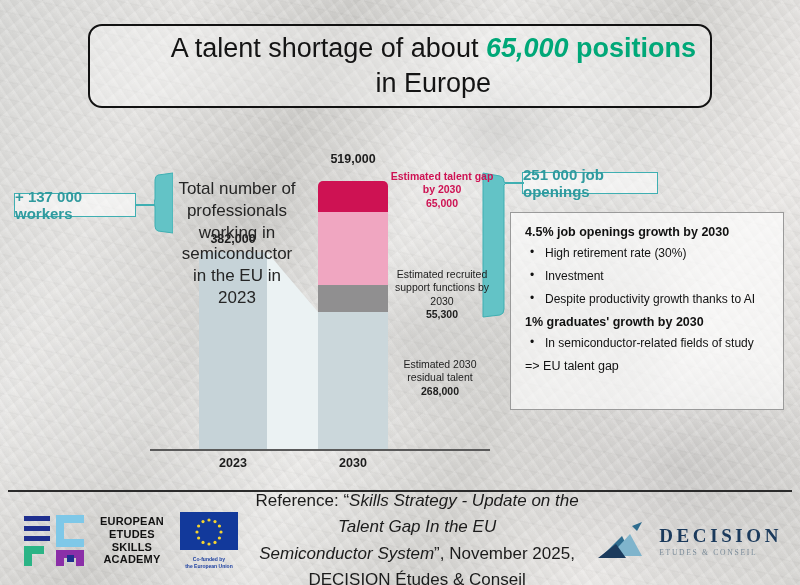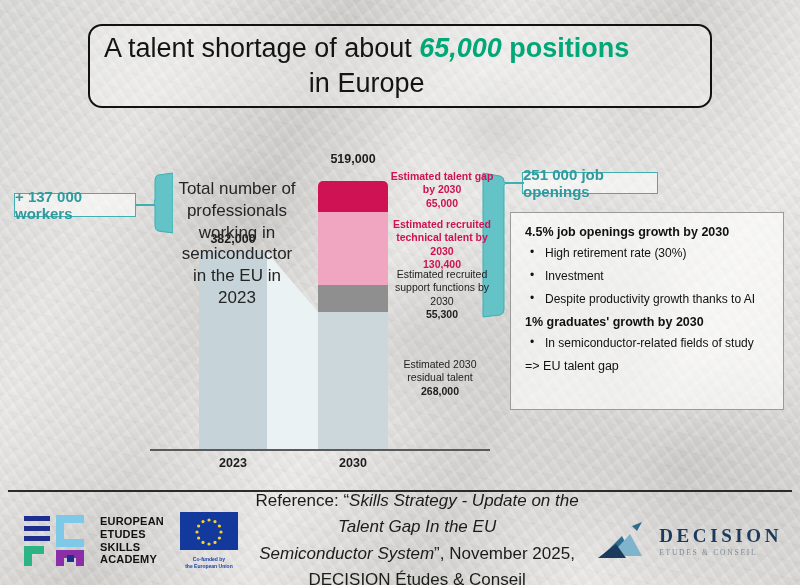--- a/index.html
+++ b/index.html
@@ -44,21 +44,21 @@
       radial-gradient(ellipse 110px 70px at 30% 35%, rgba(160,160,158,0.14), rgba(0,0,0,0) 72%);
   }
   .layer { position: absolute; z-index: 3; }
 
   
   #title-box {
     left: 88px; top: 24px; width: 624px; height: 84px;
     border: 2.5px solid #111;
     border-radius: 14px;
     background: rgba(255,255,255,0.30);
-    display: flex; align-items: center; justify-content: flex-start;
+    display: flex; align-items: center; justify-content: flex-end;
     box-sizing: border-box;
   }
   #title-text {
     font-size: 27px; line-height: 1.28; text-align: center;
     color: #141414; font-weight: 400; padding: 0 14px;
   }
   #title-text .hl { color: #00A878; font-weight: bold; font-style: italic; }
   #title-text .hl2 { color: #00A878; font-weight: bold; }
 
   
@@ -160,21 +160,21 @@
 
   
   #footer-rule { left: 8px; top: 490px; width: 784px; height: 2px; background: #2b2b2b; }
   #footer {
     left: 0; top: 496px; width: 800px; height: 89px;
     display: flex; align-items: center;
   }
   #ecsa-logo { margin-left: 22px; display: flex; align-items: center; }
   #ecsa-text {
     margin-left: 6px; font-size: 11px; font-weight: bold; color: #111;
-    line-height: 1.14; letter-spacing: 0.2px;
+    line-height: 1.14; letter-spacing: 0.2px; text-align: center;
   }
   #eu-flag-wrap { margin-left: 16px; text-align: center; }
   #eu-caption { font-size: 5px; color: #1b3fa0; line-height: 1.25; margin-top: 2px; font-weight: bold; }
   #reference {
     flex: 1; text-align: center; font-size: 17px; color: #1b1b1b;
     line-height: 1.55; padding: 0 6px;
   }
   #reference i { font-style: italic; }
   #decision-logo { margin-right: 18px; display: flex; align-items: center; }
   #decision-text { margin-left: 7px; }
@@ -232,24 +232,20 @@
 
   <div class="chart-note" id="note-total">
     <span>Total number of professionals working in semiconductor in the EU in 2023</span>
   </div>
 
   <div class="chart-note" id="note-gap">
     <div class="note-pink">Estimated talent gap by 2030</div>
     <div class="note-pink note-val">65,000</div>
   </div>
 
-  <div class="chart-note" id="note-tech">
-    <div class="note-pink">Estimated recruited technical talent by 2030</div>
-    <div class="note-pink note-val">130,400</div>
-  </div>
 
   <div class="chart-note" id="note-support">
     <div class="note-dark">Estimated recruited support functions by 2030</div>
     <div class="note-dark note-val">55,300</div>
   </div>
 
   <div class="chart-note" id="note-residual">
     <div class="note-dark">Estimated 2030 residual talent</div>
     <div class="note-dark note-val">268,000</div>
   </div>

